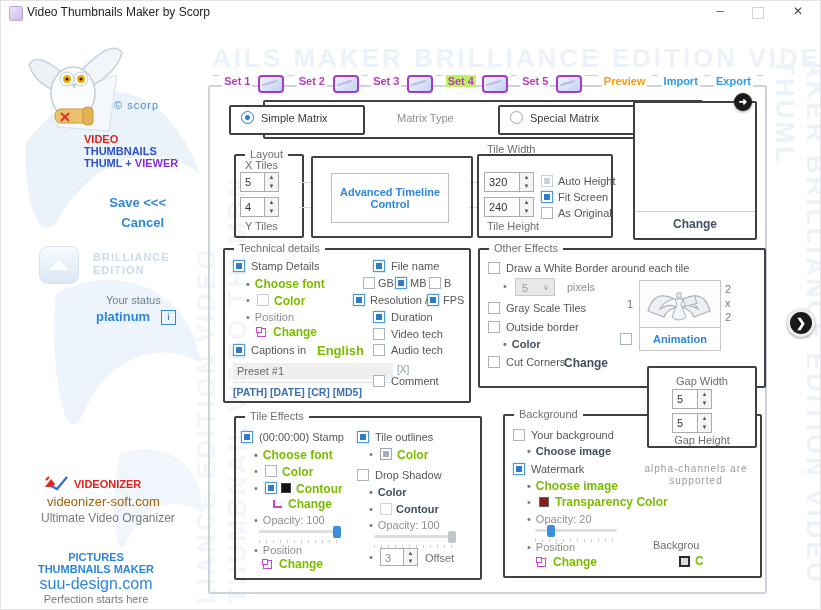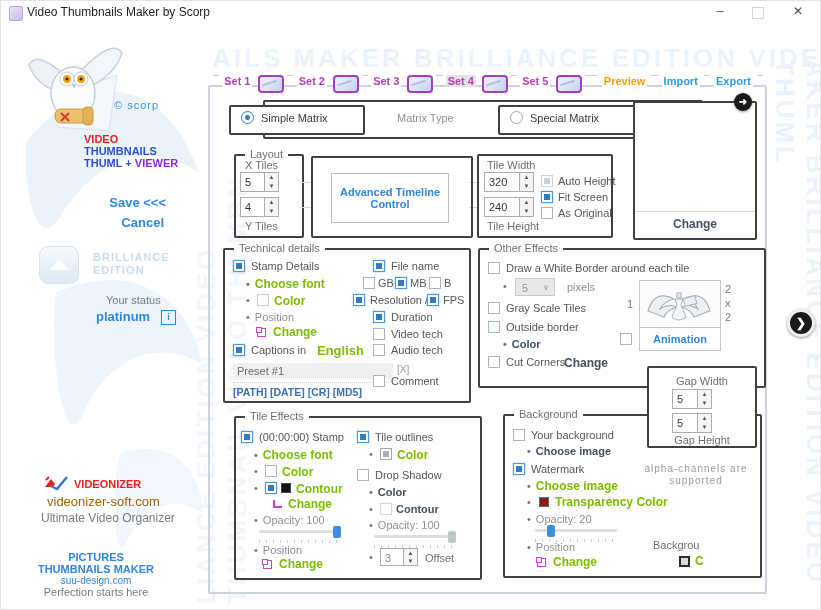--- a/index.html
+++ b/index.html
@@ -138,39 +138,39 @@
     <path d="M8 11 L14 14 L24 2" stroke="#3A6FD8" stroke-width="2.4" fill="none"></path>
     <path d="M3 5 L6 2" stroke="#E3231B" stroke-width="2"></path>
   </svg>
   <span class="abs nw" style="left:73px;top:455px;color:#E3231B;font-weight:bold;font-size:11px">VIDEONIZER</span>
   <div class="abs nw" style="left:46px;top:471px;color:#a16207;font-size:13px">videonizer-soft.com</div>
   <div class="abs nw" style="left:40px;top:488px;color:#7A7A7A;font-size:12px">Ultimate Video Organizer</div>
 
   <div class="abs" style="left:0;top:528px;width:190px;text-align:center">
     <div style="color:#2E86DE;font-weight:bold">PICTURES</div>
     <div style="color:#2E86DE;font-weight:bold">THUMBNAILS MAKER</div>
-    <div style="color:#2E86DE;font-size:10px">suu-design.com</div>
+    <div style="color:#2E86DE;font-size:16px">suu-design.com</div>
     <div style="color:#7A7A7A;font-size:11px">Perfection starts here</div>
   </div>
 </div>
 
 <div class="gbox" style="left:207px;top:84px;width:555px;height:505px;border-color:#CDD3DA"></div>
 
 <div class="tabsrow" style="background:transparent">
   <div class="tline" style="max-width:14px"></div>
   <span class="setlbl" style="background:#fff;padding:0 2px">Set 1</span>
   <span class="seticon"></span>
   <div class="tline"></div>
   <span class="setlbl" style="background:#fff;padding:0 2px">Set 2</span>
   <span class="seticon"></span>
   <div class="tline"></div>
   <span class="setlbl" style="background:#fff;padding:0 2px">Set 3</span>
   <span class="seticon"></span>
   <div class="tline"></div>
-  <span class="setlbl" style="background:#e5e5e5;padding:0 2px">Set 4</span>
+  <span class="setlbl" style="background:#bef264;padding:0 2px">Set 4</span>
   <span class="seticon"></span>
   <div class="tline"></div>
   <span class="setlbl" style="background:#fff;padding:0 2px">Set 5</span>
   <span class="seticon"></span>
   <div class="tline" style="flex:2"></div>
   <span class="tabtxt" style="color:#FF9800;background:#fff;padding:0 2px">Preview</span>
   <div class="tline"></div>
   <span class="tabtxt" style="color:#2E9AE8;background:#fff;padding:0 2px">Import</span>
   <div class="tline" style="max-width:12px"></div>
   <span class="tabtxt" style="color:#2E9AE8;background:#fff;padding:0 2px">Export</span>
@@ -217,21 +217,21 @@
 <div class="line" style="left:468px;top:181px;width:8px;height:1px"></div>
 <div class="line" style="left:468px;top:206px;width:8px;height:1px"></div>
 
 <div class="gbox" style="left:310px;top:155px;width:158px;height:78px"></div>
 <div class="abs" style="left:330px;top:172px;width:116px;height:48px;border:1px solid #BDBDBD;background:#fff;text-align:center;display:flex;flex-direction:column;justify-content:center">
   <span class="bluebold" style="font-size:11px">Advanced Timeline</span>
   <span class="bluebold" style="font-size:11px">Control</span>
 </div>
 
 <div class="gbox" style="left:476px;top:153px;width:132px;height:80px"></div>
-<span class="abs graylbl" style="left:486px;top:158px;color:#6E6E6E">Tile Width</span>
+<span class="abs graylbl" style="left:486px;top:142px;color:#6E6E6E">Tile Width</span>
 <div class="spin" style="left:483px;top:171px">
   <span class="v" style="width:36px">320</span>
   <span class="b">
       <i class="up"></i>
       <i class="dn"></i>
     </span>
 </div>
 <div class="spin" style="left:483px;top:196px">
   <span class="v" style="width:36px">240</span>
   <span class="b">

